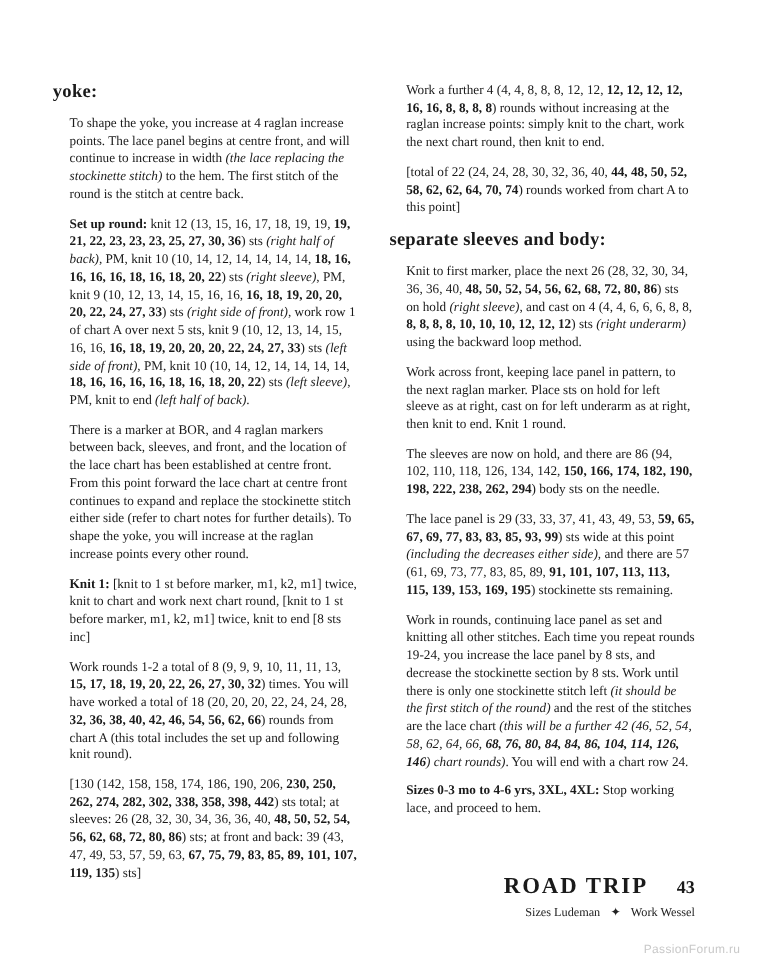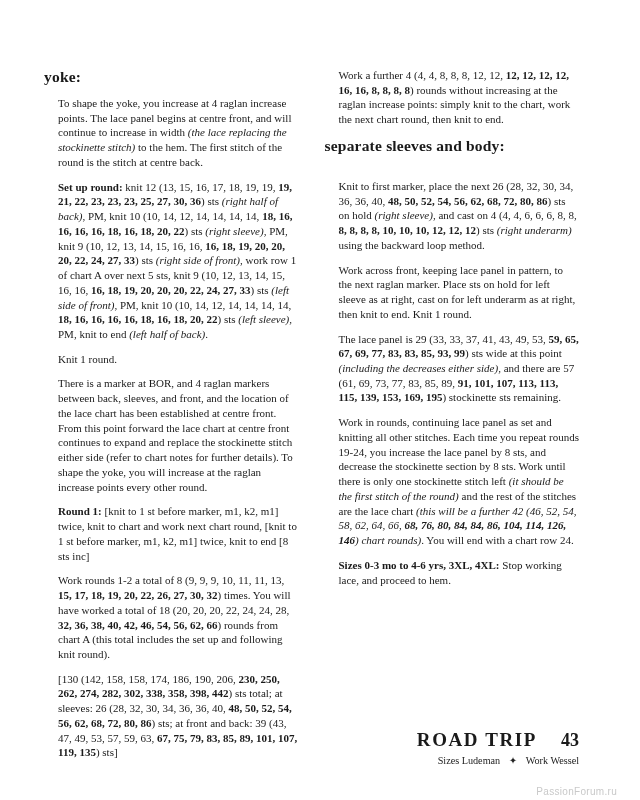--- a/index.html
+++ b/index.html
@@ -34,21 +34,21 @@
   }
   h2.section-head {
     font-family: "Liberation Serif", serif;
     font-size: 15.5px;
     font-weight: bold;
     margin: 0 0 10px 0;
     letter-spacing: 0.2px;
   }
   h2.section-head.sleeves {
     margin-top: 4px;
-    margin-bottom: 24px;
+    margin-bottom: 10px;
   }
   p {
     margin: 0 0 10px 0;
     font-size: 11px;
     line-height: 1.34;
     text-align: left;
   }
   .indent {
     padding-left: 14px;
   }
@@ -68,21 +68,21 @@
     font-family: "Liberation Serif", serif;
     font-weight: bold;
     font-size: 19px;
     letter-spacing: 1.6px;
     display: inline-block;
     vertical-align: baseline;
   }
   .footer-page {
     font-family: "Liberation Serif", serif;
     font-weight: bold;
-    font-size: 18px;
+    font-size: 15px;
     display: inline-block;
     margin-left: 20px;
     vertical-align: baseline;
   }
   .byline {
     text-align: right;
     font-size: 10.2px;
     margin-top: 4px;
     color: #222;
   }
@@ -104,32 +104,33 @@
 </head>
 <body>
 
 <div class="page">
   <div class="columns">
 
     <div class="col left">
       <h2 class="section-head">yoke:</h2>
       <p class="indent">To shape the yoke, you increase at 4 raglan increase points.  The lace panel begins at centre front, and will continue to increase in width <i>(the lace replacing the stockinette stitch)</i> to the hem.  The first stitch of the round is the stitch at centre back.</p>
       <p class="indent"><b>Set up round:</b> knit 12 (13, 15, 16, 17, 18, 19, 19, <b>19, 21, 22, 23, 23, 23, 25, 27, 30, 36</b>) sts <i>(right half of back)</i>, PM, knit 10 (10, 14, 12, 14, 14, 14, 14, <b>18, 16, 16, 16, 16, 18, 16, 18, 20, 22</b>) sts <i>(right sleeve)</i>, PM, knit 9 (10, 12, 13, 14, 15, 16, 16, <b>16, 18, 19, 20, 20, 20, 22, 24, 27, 33</b>) sts <i>(right side of front)</i>, work row 1 of chart A over next 5 sts, knit 9 (10, 12, 13, 14, 15, 16, 16, <b>16, 18, 19, 20, 20, 20, 22, 24, 27, 33</b>) sts <i>(left side of front)</i>, PM, knit 10 (10, 14, 12, 14, 14, 14, 14, <b>18, 16, 16, 16, 16, 18, 16, 18, 20, 22</b>) sts <i>(left sleeve)</i>, PM, knit to end <i>(left half of back)</i>.</p>
-      <p class="indent">Knit 1 round.</p>
       <p class="indent">There is a marker at BOR, and 4 raglan markers between back, sleeves, and front, and the location of the lace chart has been established at centre front.  From this point forward the lace chart at centre front continues to expand and replace the stockinette stitch either side (refer to chart notes for further details).  To shape the yoke, you will increase at the raglan increase points every other round.</p>
-      <p class="indent"><b>Round 1:</b>  [knit to 1 st before marker, m1, k2, m1] twice, knit to chart and work next chart round, [knit to 1 st before marker, m1, k2, m1] twice, knit to end   [8 sts inc]</p>
+      <p class="indent"><b>Knit 1:</b>  [knit to 1 st before marker, m1, k2, m1] twice, knit to chart and work next chart round, [knit to 1 st before marker, m1, k2, m1] twice, knit to end   [8 sts inc]</p>
       <p class="indent">Work rounds 1-2 a total of 8 (9, 9, 9, 10, 11, 11, 13, <b>15, 17, 18, 19, 20, 22, 26, 27, 30, 32</b>) times.  You will have worked a total of 18 (20, 20, 20, 22, 24, 24, 28, <b>32, 36, 38, 40, 42, 46, 54, 56, 62, 66</b>) rounds from chart A (this total includes the set up and following knit round).</p>
       <p class="indent">[130 (142, 158, 158, 174, 186, 190, 206, <b>230, 250, 262, 274, 282, 302, 338, 358, 398, 442</b>) sts total; at sleeves: 26 (28, 32, 30, 34, 36, 36, 40, <b>48, 50, 52, 54, 56, 62, 68, 72, 80, 86</b>) sts; at front and back: 39 (43, 47, 49, 53, 57, 59, 63, <b>67, 75, 79, 83, 85, 89, 101, 107, 119, 135</b>) sts]</p>
     </div>
 
     <div class="col right">
       <p class="indent">Work a further 4 (4, 4, 8, 8, 8, 12, 12, <b>12, 12, 12, 12, 16, 16, 8, 8, 8, 8</b>) rounds without increasing at the raglan increase points: simply knit to the chart, work the next chart round, then knit to end.</p>
+      <p class="indent">[total of 22 (24, 24, 28, 30, 32, 36, 40, <b>44, 48, 50, 52, 58, 62, 62, 64, 70, 74</b>) rounds worked from chart A to this point]</p>
       <h2 class="section-head sleeves">separate sleeves and body:</h2>
       <p class="indent">Knit to first marker, place the next 26 (28, 32, 30, 34, 36, 36, 40, <b>48, 50, 52, 54, 56, 62, 68, 72, 80, 86</b>) sts on hold <i>(right sleeve)</i>, and cast on 4 (4, 4, 6, 6, 6, 8, 8, <b>8, 8, 8, 8, 10, 10, 10, 12, 12, 12</b>) sts <i>(right underarm)</i> using the backward loop method.</p>
       <p class="indent">Work across front, keeping lace panel in pattern, to the next raglan marker.  Place sts on hold for left sleeve as at right, cast on for left underarm as at right, then knit to end.  Knit 1 round.</p>
+      <p class="indent">The sleeves are now on hold, and there are 86 (94, 102, 110, 118, 126, 134, 142, <b>150, 166, 174, 182, 190, 198, 222, 238, 262, 294</b>) body sts on the needle.</p>
       <p class="indent">The lace panel is 29 (33, 33, 37, 41, 43, 49, 53, <b>59, 65, 67, 69, 77, 83, 83, 85, 93, 99</b>) sts wide at this point <i>(including the decreases either side)</i>, and there are 57 (61, 69, 73, 77, 83, 85, 89, <b>91, 101, 107, 113, 113, 115, 139, 153, 169, 195</b>) stockinette sts remaining.</p>
       <p class="indent">Work in rounds, continuing lace panel as set and knitting all other stitches.  Each time you repeat rounds 19-24, you increase the lace panel by 8 sts, and decrease the stockinette section by 8 sts.  Work until there is only one stockinette stitch left <i>(it should be the first stitch of the round)</i> and the rest of the stitches are the lace chart <i>(this will be a further 42 (46, 52, 54, 58, 62, 64, 66, <b>68, 76, 80, 84, 84, 86, 104, 114, 126, 146</b>) chart rounds)</i>.  You will end with a chart row 24.</p>
       <p class="indent"><b>Sizes 0-3 mo to 4-6 yrs, 3XL, 4XL:</b> Stop working lace, and proceed to hem.</p>
     </div>
 
   </div>
 
   <div class="footer">
     <span class="footer-title">ROAD TRIP</span>
     <span class="footer-page">43</span>

